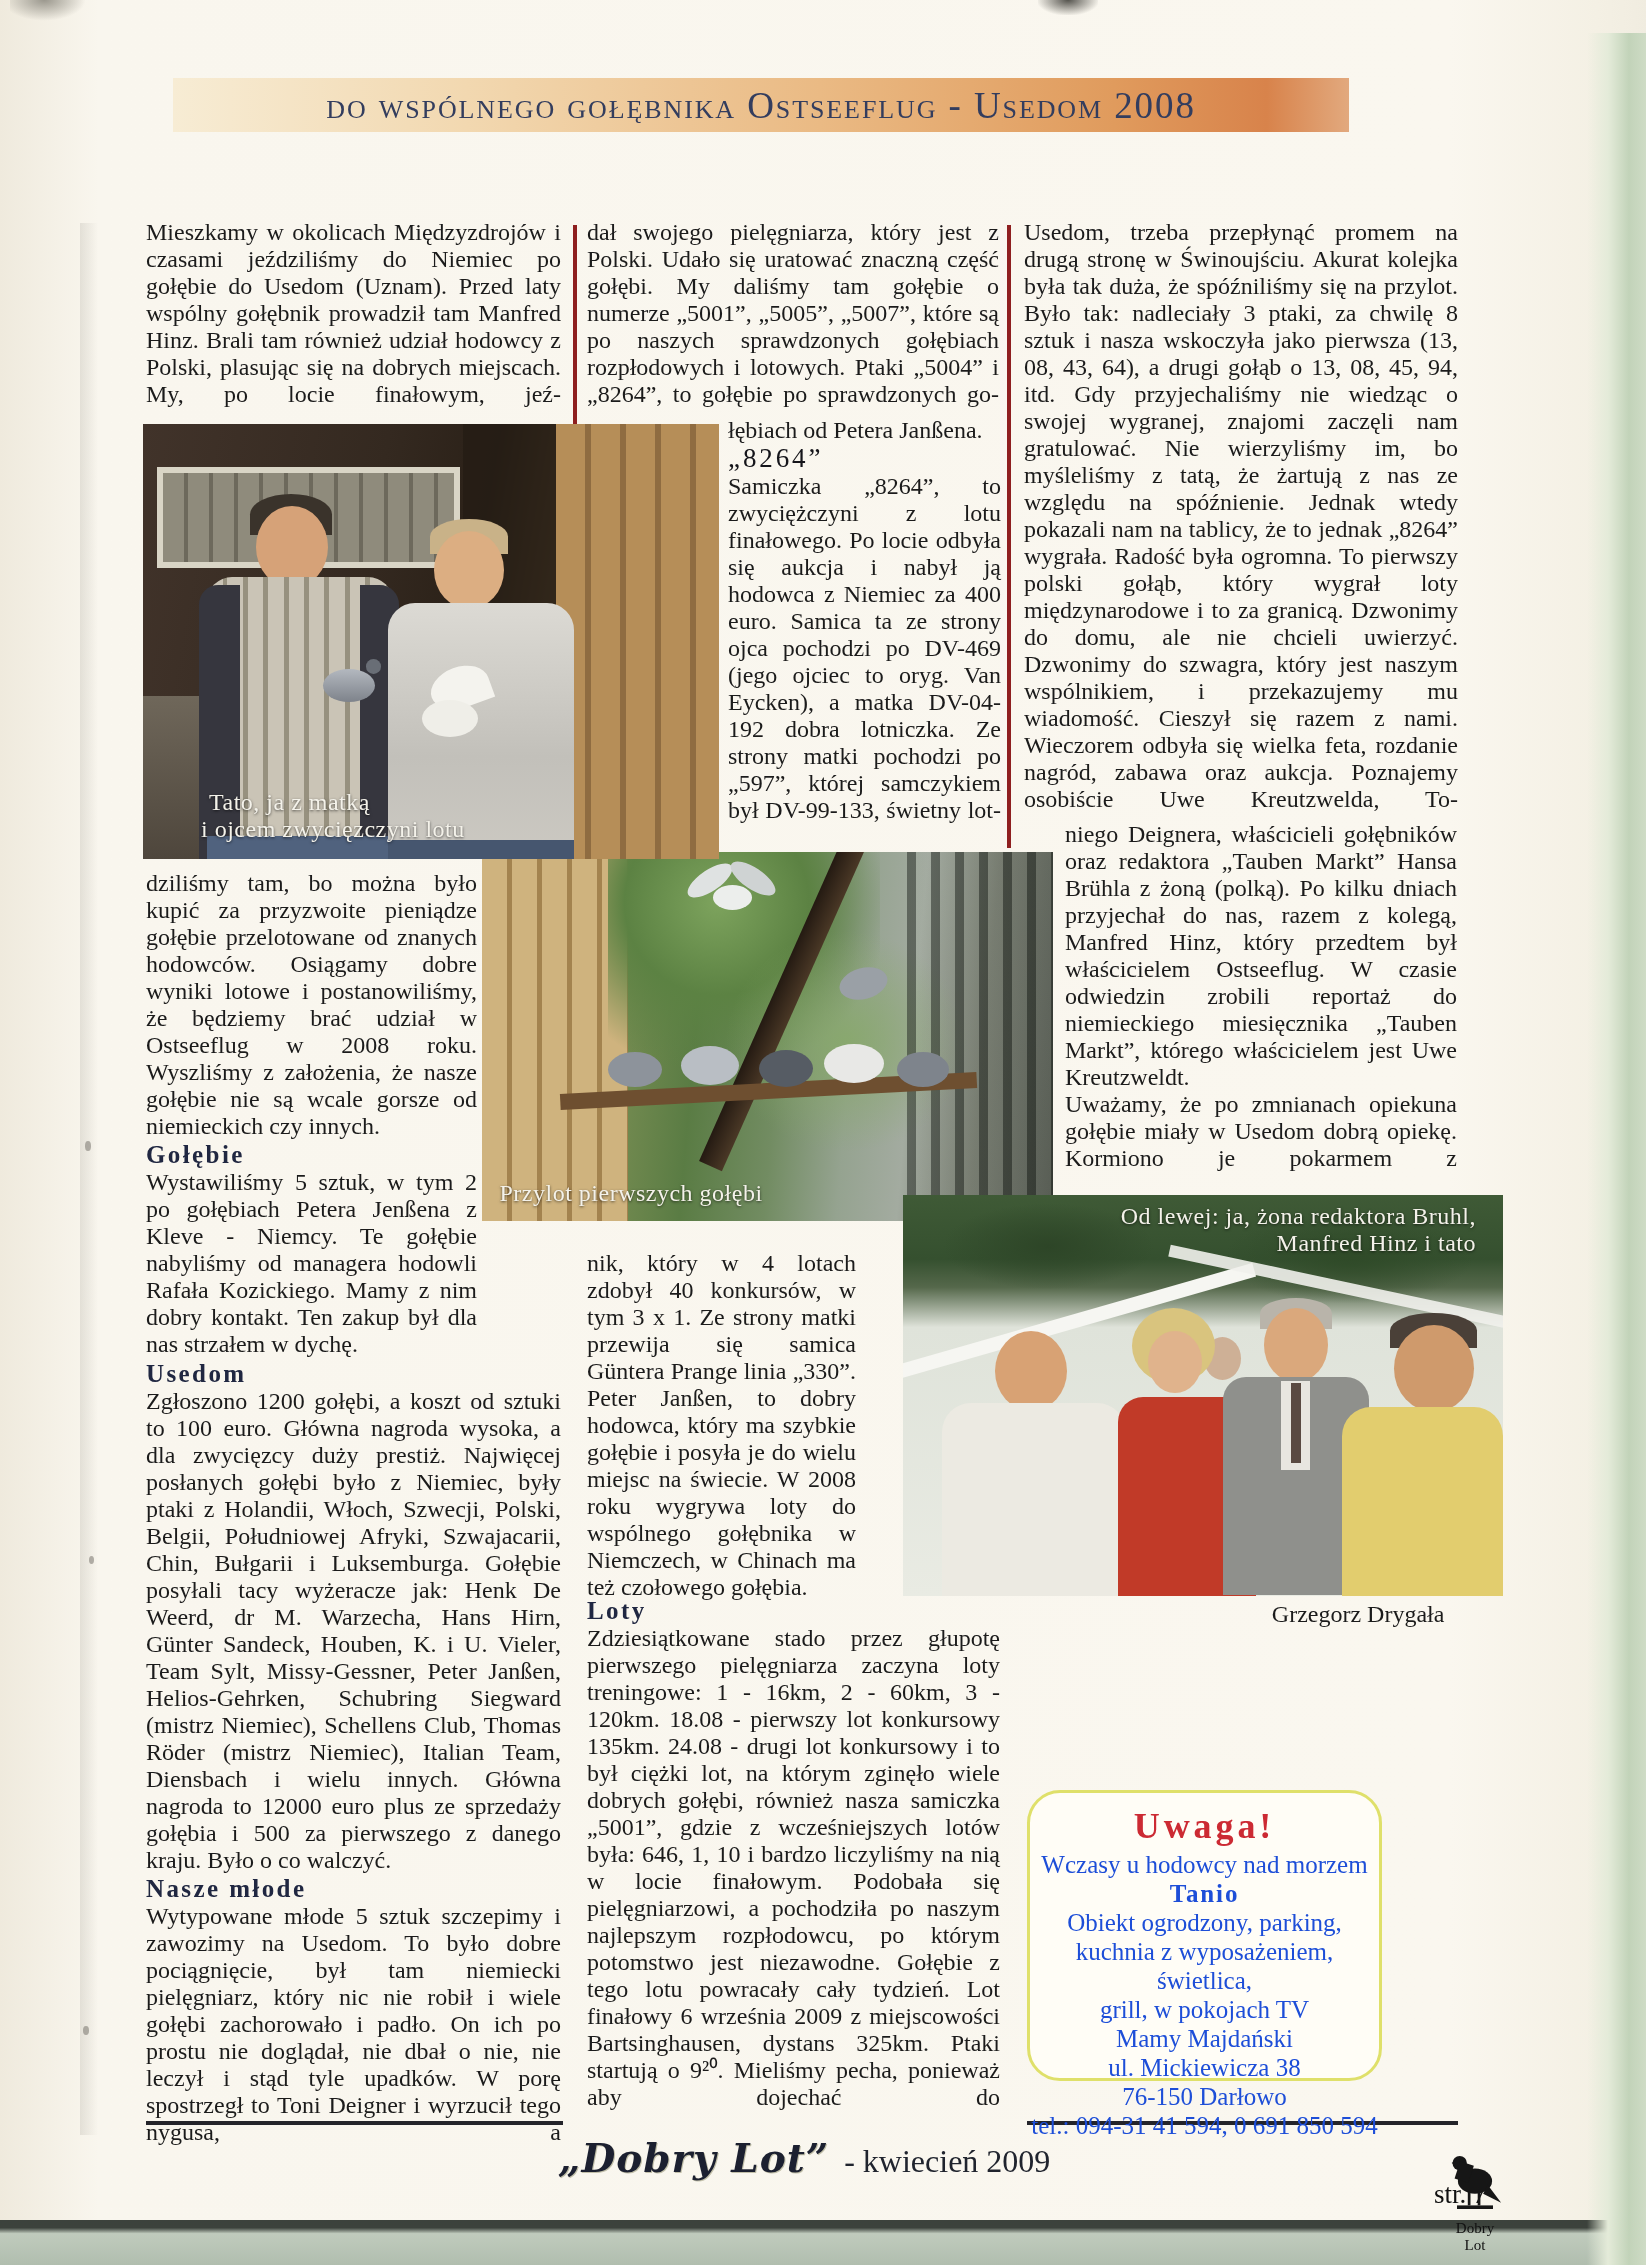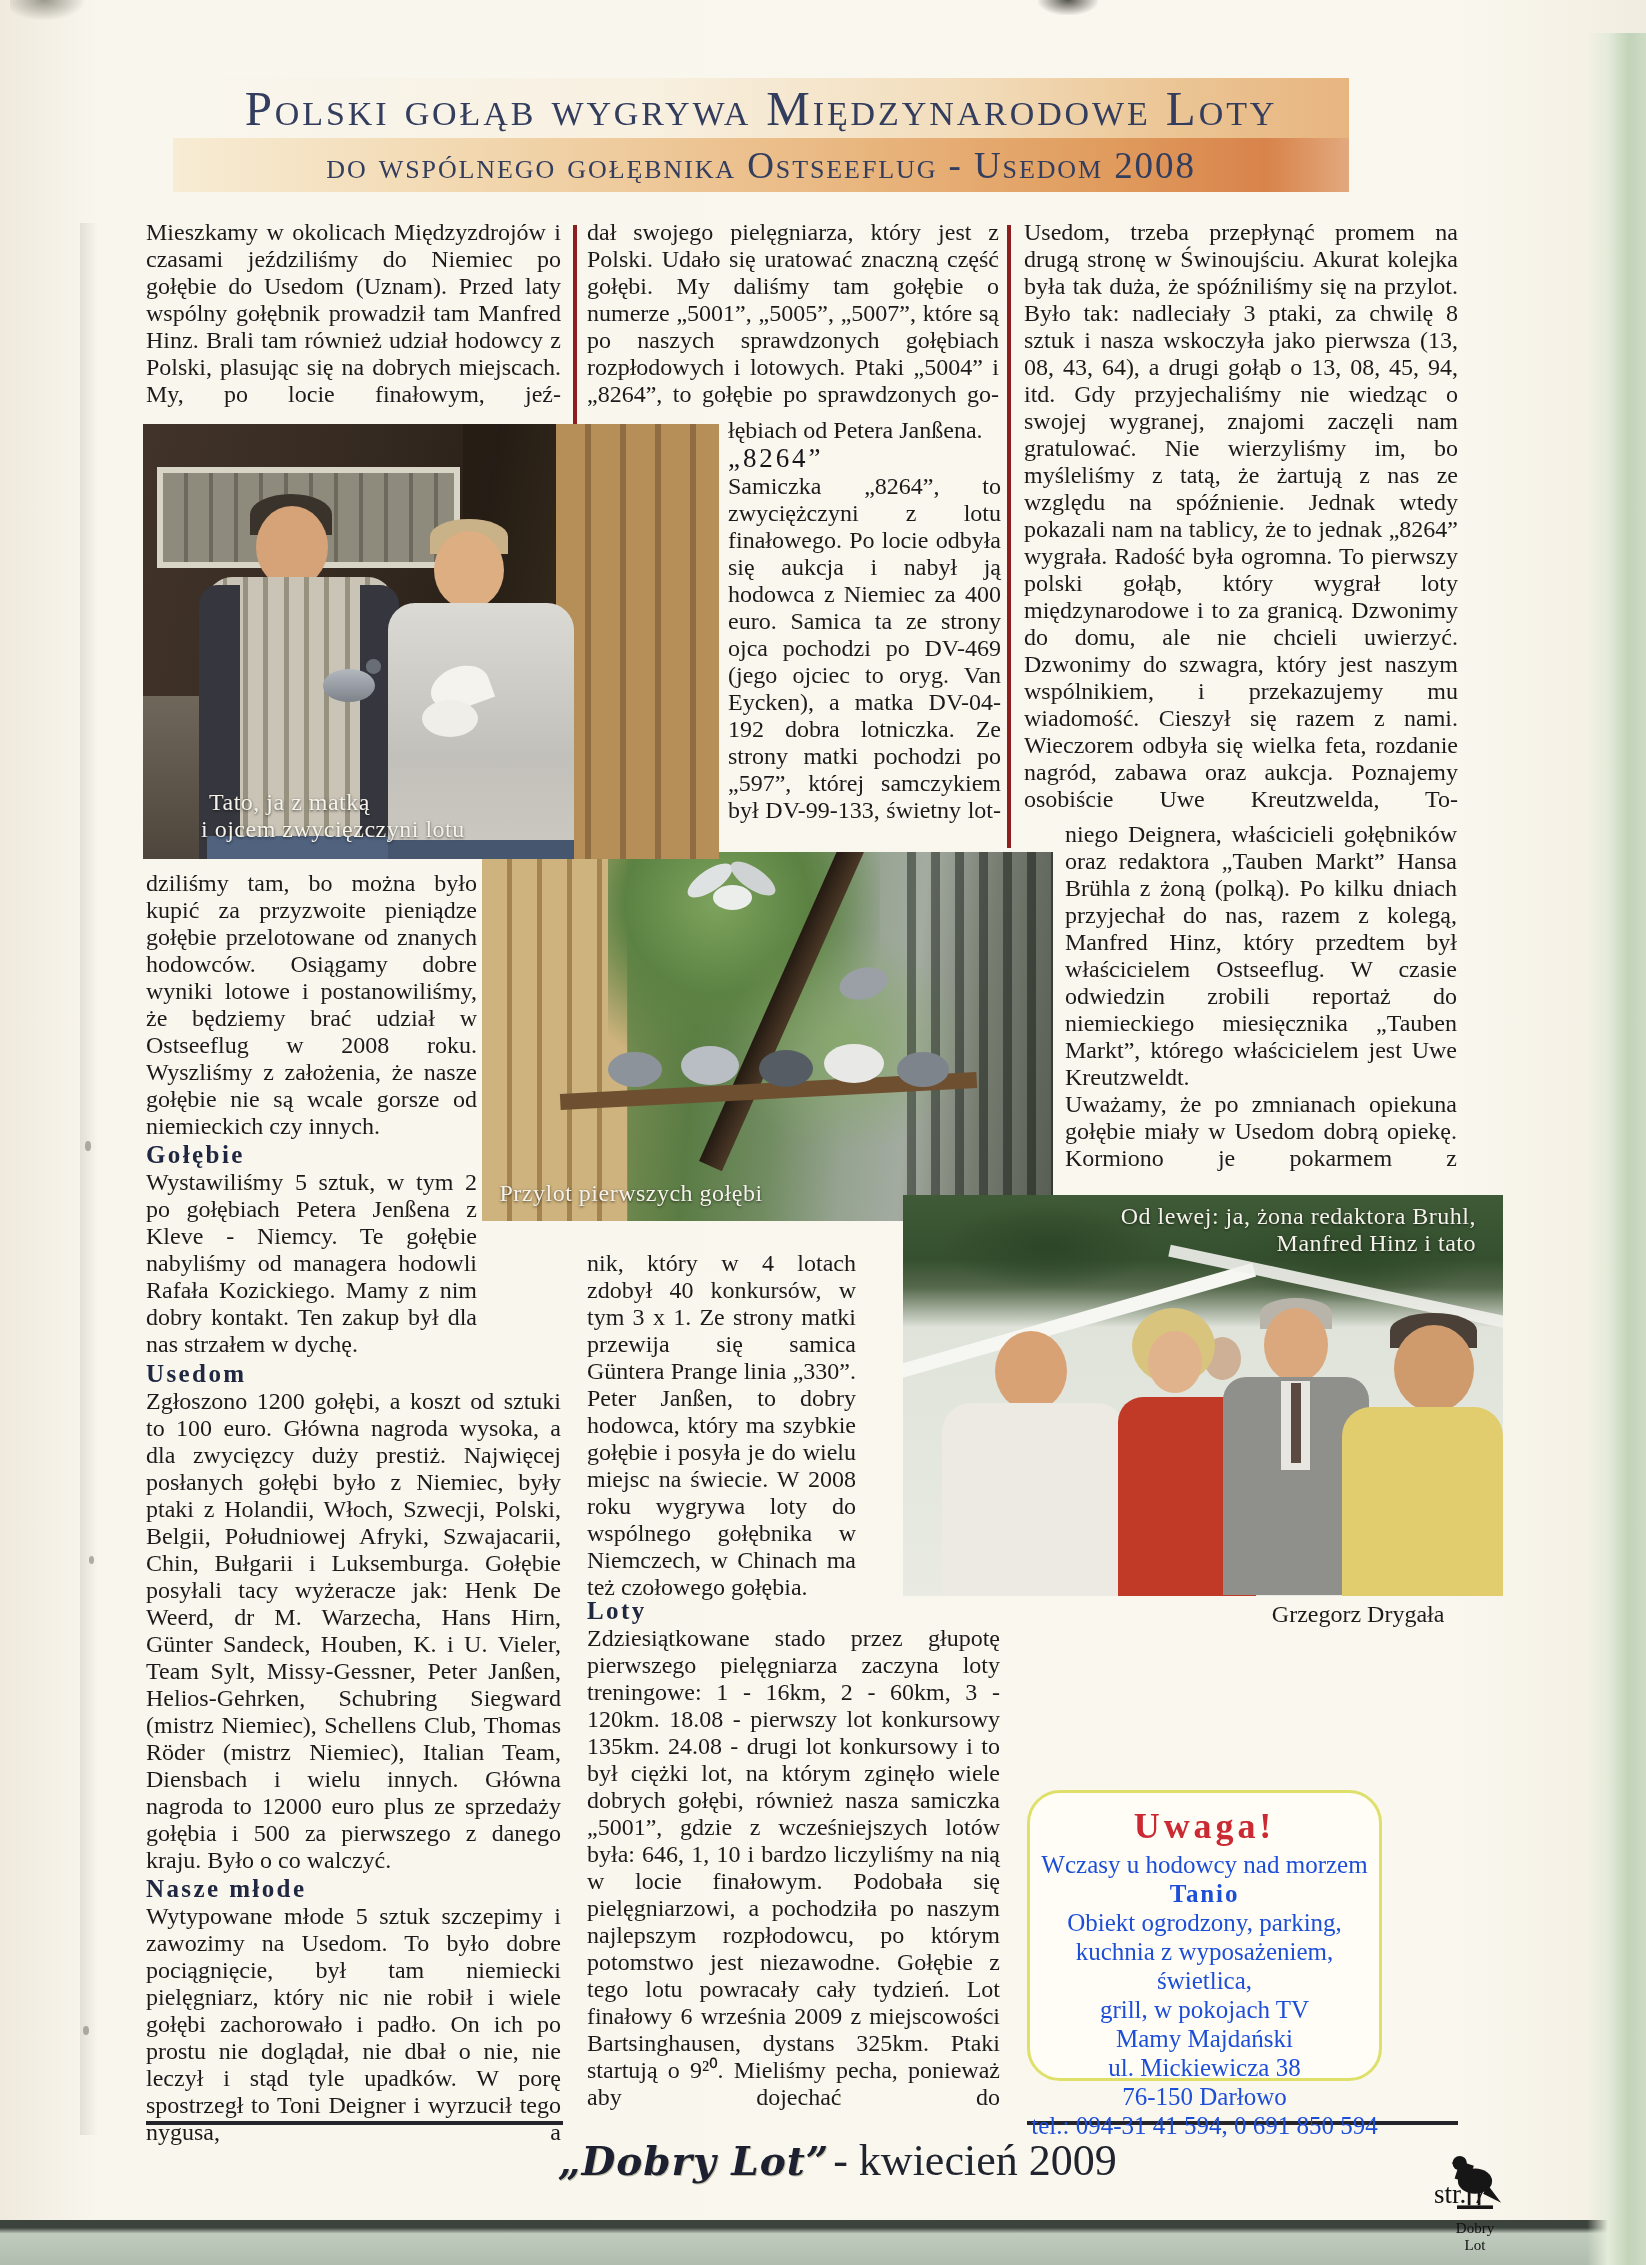--- a/index.html
+++ b/index.html
@@ -107,39 +107,38 @@
   .notice{position:absolute;left:1027px;top:1790px;width:355px;height:291px;border:3.9px solid #dfe06a;
           border-radius:33px;background:#fffdf6;text-align:center;padding-top:11.6px;z-index:6;}
   .notice-title{font-size:36px;font-weight:bold;letter-spacing:3.9px;color:#cc2a33;margin-bottom:3.9px;}
   .notice-line{font-size:25px;line-height:29px;color:#1d4ed8;}
   .notice-bold{font-weight:bold;letter-spacing:1.9px;}
   
   .hrule{position:absolute;top:2121px;height:3.9px;background:#24242a;}
   .footer-center{position:absolute;left:558px;top:2135px;width:466px;text-align:center;white-space:nowrap;}
   .mag-name{font-size:39px;font-weight:bold;font-style:italic;letter-spacing:1px;color:#1c2030;
             font-family:"DejaVu Serif", serif;text-shadow:1px 1px 0 rgba(90,90,40,.35);}
-  .mag-issue{font-size:44px;color:#20242e;margin-left:0;font-family:"Liberation Serif", serif;}
+  .mag-issue{font-size:32px;color:#20242e;margin-left:11px;font-family:"Liberation Serif", serif;}
   .page-num{position:absolute;left:1434px;top:2179px;font-size:27px;color:#111;}
   .pigeon-logo{position:absolute;left:1444px;top:2146px;width:62px;height:93px;z-index:45;text-align:center;}
   .pigeon-logo .tiny{font-size:15px;color:#111;display:block;margin-top:-1.9px;}
 </style>
 </head>
 <body>
 
 <div class="page">
 
   <div class="smudge-tl"></div>
   <div class="smudge-tc"></div>
   <div class="shadow-left"></div>
   <div class="speck" style="left:85px;top:1141px;width:5.8px;height:9.7px;"></div>
   <div class="speck" style="left:89px;top:1556px;width:4.9px;height:7.8px;"></div>
   <div class="speck" style="left:83px;top:2026px;width:5.8px;height:8.7px;"></div>
 
   <div class="banner">
-    <div class="banner-r1">Polski gołąb wygrywa Międzynarodowe Loty</div>
     <div class="banner-r2">do wspólnego gołębnika Ostseeflug - Usedom 2008</div>
   </div>
 
   <div class="vrule" style="left:573px;"></div>
   <div class="vrule" style="left:1007px;"></div>
 
   <div class="txt cont" style="left:146px;top:219px;width:415px;">Mieszkamy w okolicach Międzyzdrojów i czasami jeździliśmy do Niemiec po gołębie do Usedom (Uznam). Przed laty wspólny gołębnik prowadził tam Manfred Hinz. Brali tam również udział hodowcy z Polski, plasując się na dobrych miejscach. My, po locie finałowym, jeź-</div>
 
   <div class="txt" style="left:146px;top:870px;width:331px;">
     <div>dziliśmy tam, bo można było kupić za przyzwoite pieniądze gołębie przelotowane od znanych hodowców. Osiągamy dobre wyniki lotowe i postanowiliśmy, że będziemy brać udział w Ostseeflug w 2008 roku. Wyszliśmy z założenia, że nasze gołębie nie są wcale gorsze od niemieckich czy innych.</div>

